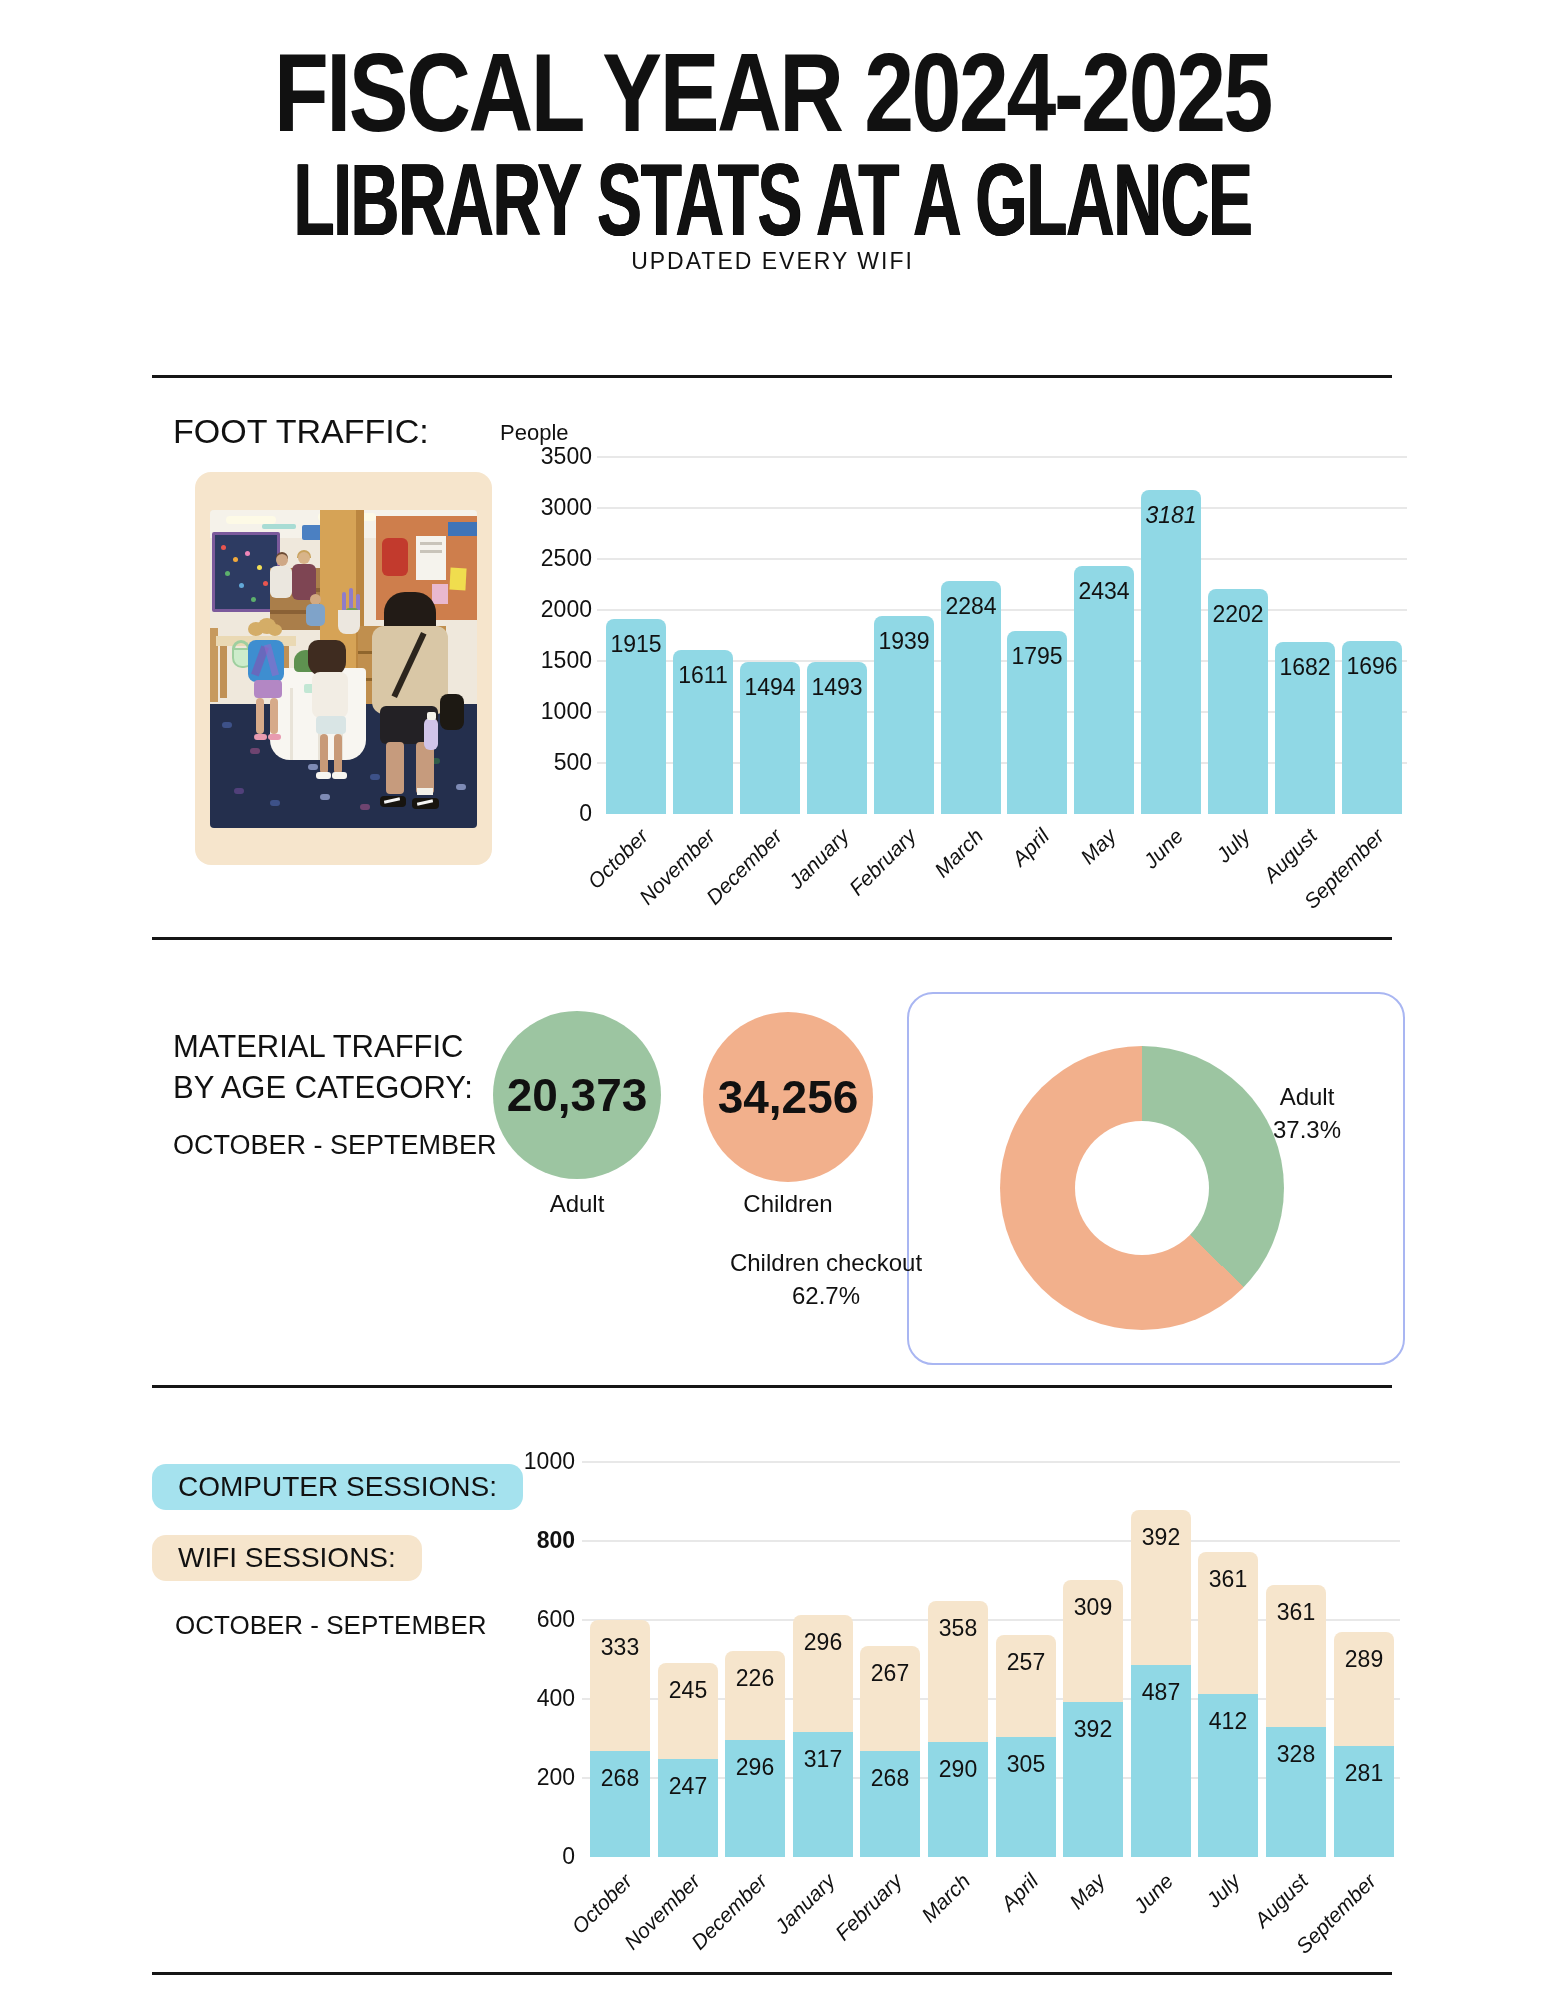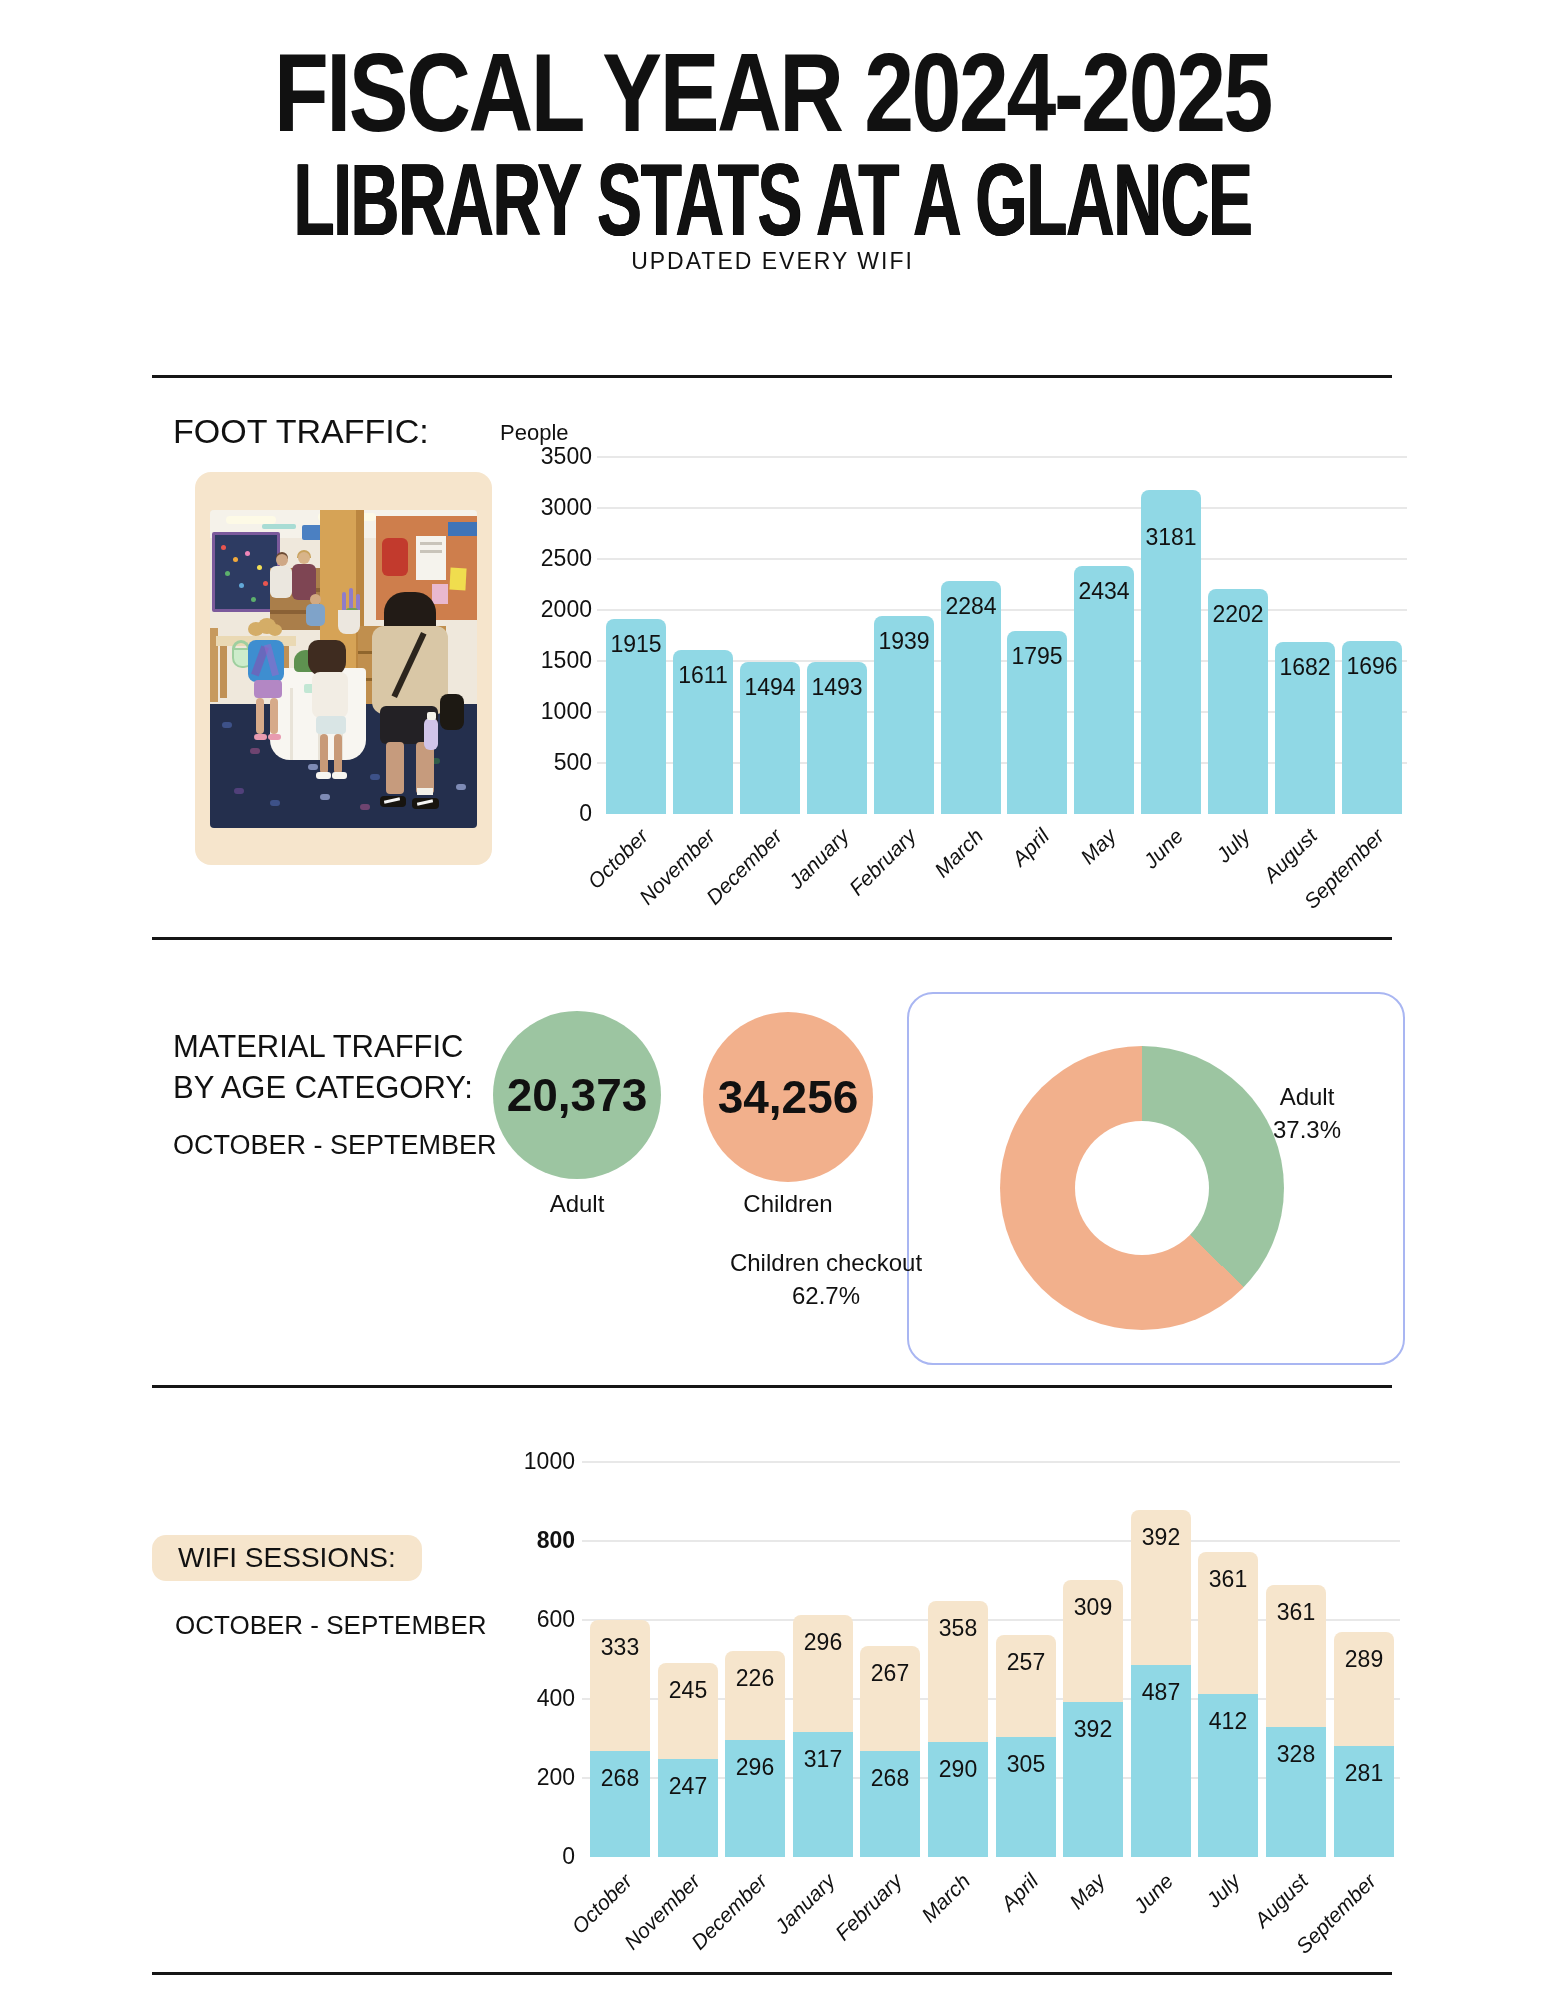--- a/index.html
+++ b/index.html
@@ -242,21 +242,21 @@
       <div class="bar1" style="left: 941px; top: 581px; width: 60px; height: 233px;"></div>
       <div class="blabel" style="left: 931px; top: 593px; width: 80px;">2284</div>
       <div class="month" style="left: 841px; top: 824px;">March</div>
       <div class="bar1" style="left: 1007px; top: 631px; width: 60px; height: 183px;"></div>
       <div class="blabel" style="left: 997px; top: 643px; width: 80px;">1795</div>
       <div class="month" style="left: 907px; top: 824px;">April</div>
       <div class="bar1" style="left: 1074px; top: 566px; width: 60px; height: 248px;"></div>
       <div class="blabel" style="left: 1064px; top: 578px; width: 80px;">2434</div>
       <div class="month" style="left: 974px; top: 824px;">May</div>
       <div class="bar1" style="left: 1141px; top: 490px; width: 60px; height: 324px;"></div>
-      <div class="blabel" style="left: 1131px; top: 524px; width: 80px;">3181</div>
+      <div class="blabel" style="left: 1131px; top: 502px; width: 80px; font-style: italic;">3181</div>
       <div class="month" style="left: 1041px; top: 824px;">June</div>
       <div class="bar1" style="left: 1208px; top: 589px; width: 60px; height: 225px;"></div>
       <div class="blabel" style="left: 1198px; top: 601px; width: 80px;">2202</div>
       <div class="month" style="left: 1108px; top: 824px;">July</div>
       <div class="bar1" style="left: 1275px; top: 642px; width: 60px; height: 172px;"></div>
       <div class="blabel" style="left: 1265px; top: 654px; width: 80px;">1682</div>
       <div class="month" style="left: 1175px; top: 824px;">August</div>
       <div class="bar1" style="left: 1342px; top: 641px; width: 60px; height: 173px;"></div>
       <div class="blabel" style="left: 1332px; top: 653px; width: 80px;">1696</div>
       <div class="month" style="left: 1242px; top: 824px;">September</div>
@@ -288,20 +288,21 @@
     <div>Adult</div>
     <div>37.3%</div>
   </div>
   <div class="donut-lab lab-children">
     <div>Children checkout</div>
     <div>62.7%</div>
   </div>
 
   <div class="divider" style="top:1385px"></div>
 
+  <div class="pill pill-computer">COMPUTER SESSIONS:</div>
   <div class="pill pill-wifi">WIFI SESSIONS:</div>
   <div class="p-sess">OCTOBER - SEPTEMBER</div>
 
   <div class="layer" id="chart2">
       <div class="grid" style="left: 582px; top: 1461px; width: 818px;"></div>
       <div class="tick" style="left: 465px; top: 1448px; width: 110px;">1000</div>
       <div class="grid" style="left: 582px; top: 1540px; width: 818px;"></div>
       <div class="tick" style="left: 465px; top: 1527px; width: 110px; font-weight: bold;">800</div>
       <div class="grid" style="left: 582px; top: 1619px; width: 818px;"></div>
       <div class="tick" style="left: 465px; top: 1606px; width: 110px; text-align: right;">600</div>

